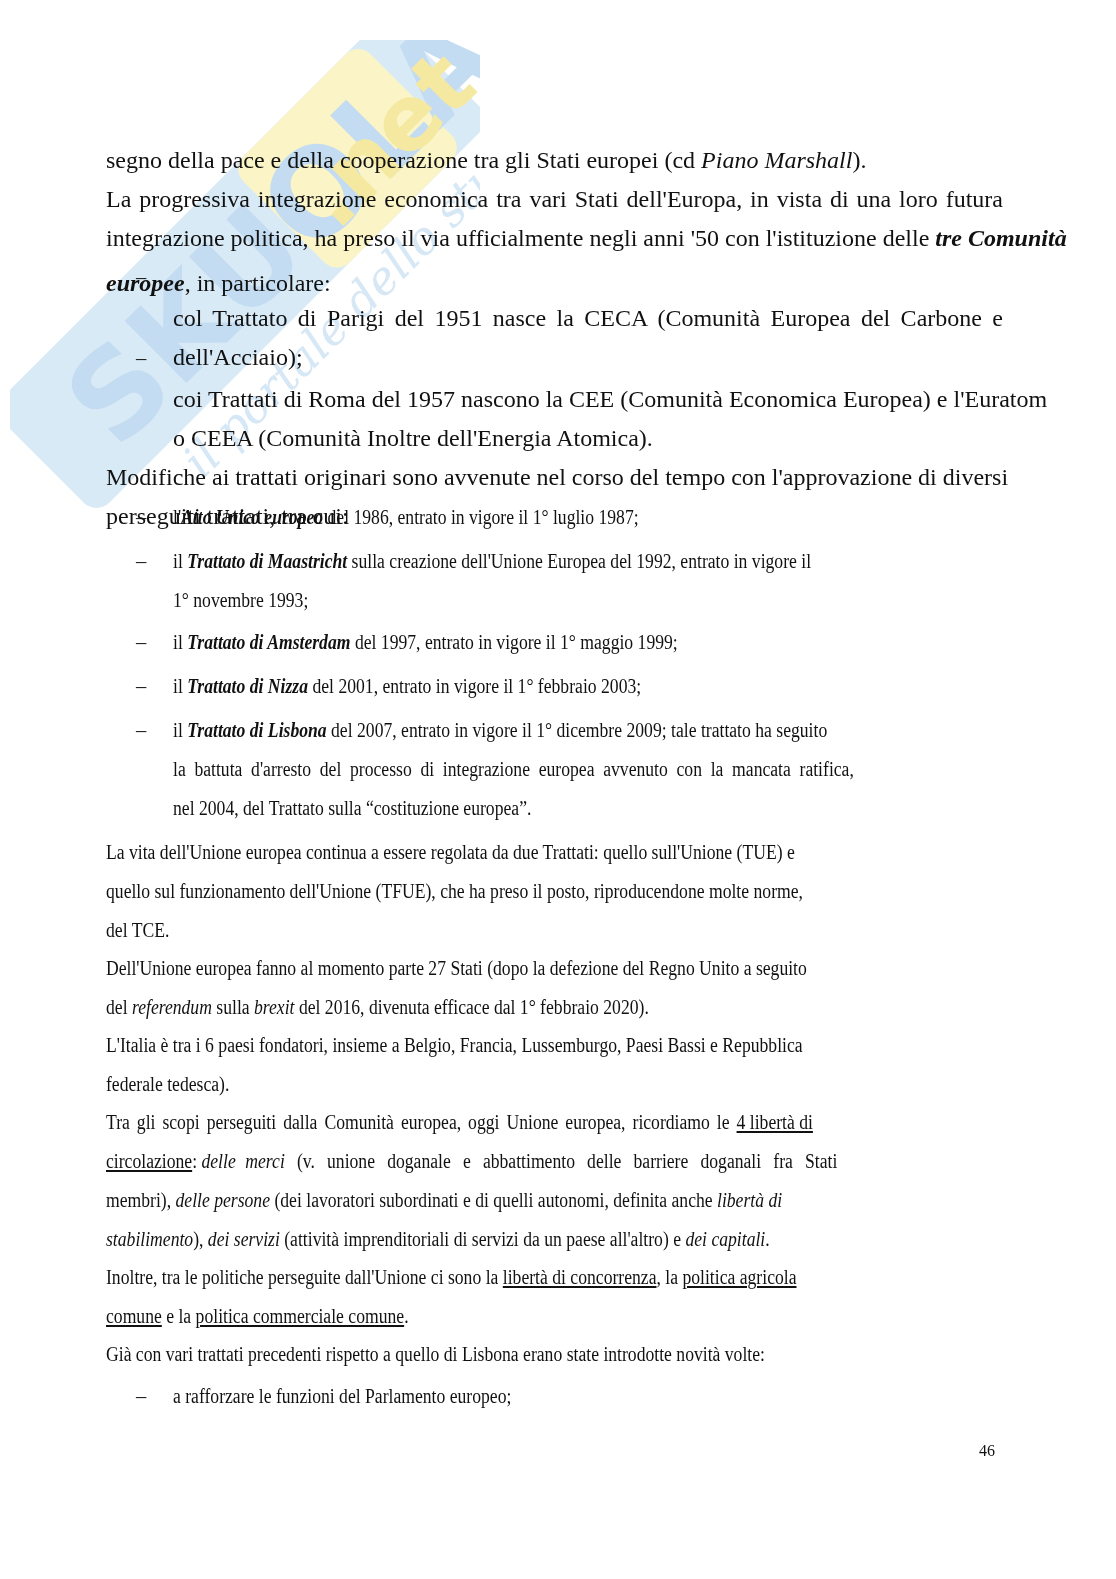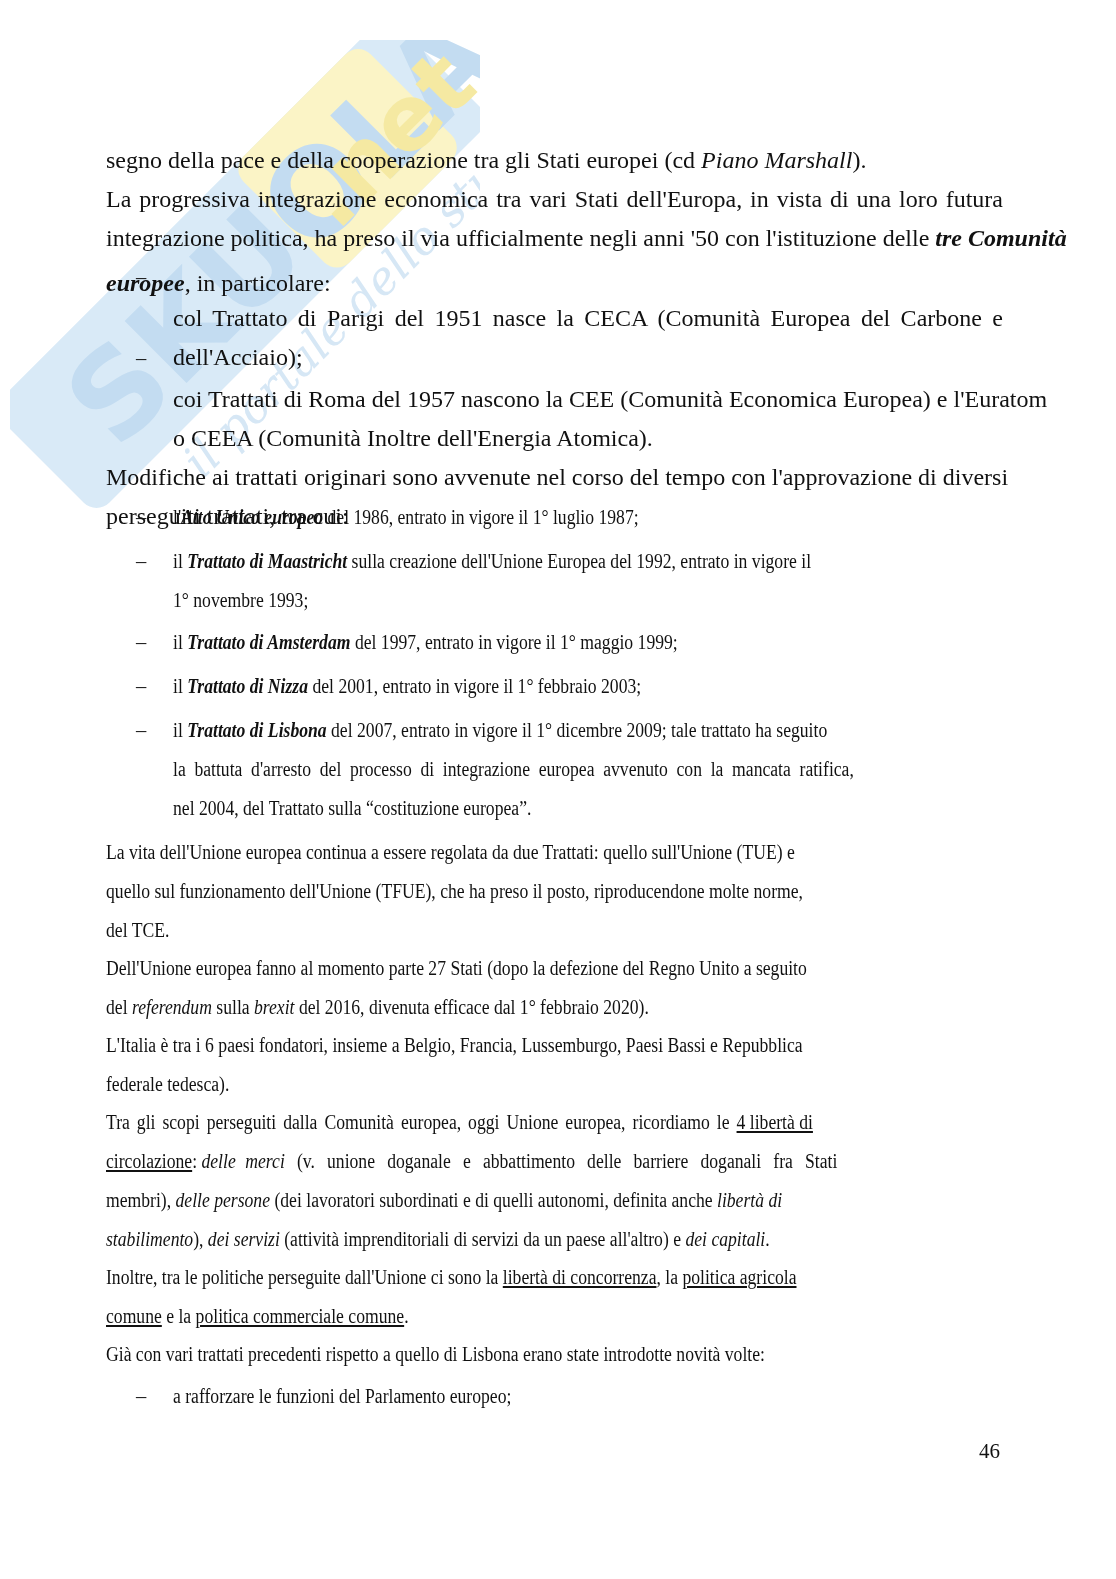--- a/index.html
+++ b/index.html
@@ -68,21 +68,21 @@
       transform-origin: left center;
     }
     b { font-weight: normal; }
     .bi { font-weight: bold; font-style: italic; }
     .it { font-style: italic; }
     .u { text-decoration: underline; }
     .page-number {
       position: absolute;
       left: 979px;
       top: 1436px;
-      font-size: 21px;
+      font-size: 16px;
       line-height: 30px;
       z-index: 1;
     }
   </style>
 </head>
 <body>
 
 <svg class="watermark" viewBox="0 0 470 470" xmlns="http://www.w3.org/2000/svg">
   <g transform="rotate(-45 235 235)">
     <rect x="-40" y="150" width="560" height="150" rx="18" fill="#d9eaf7"></rect>

